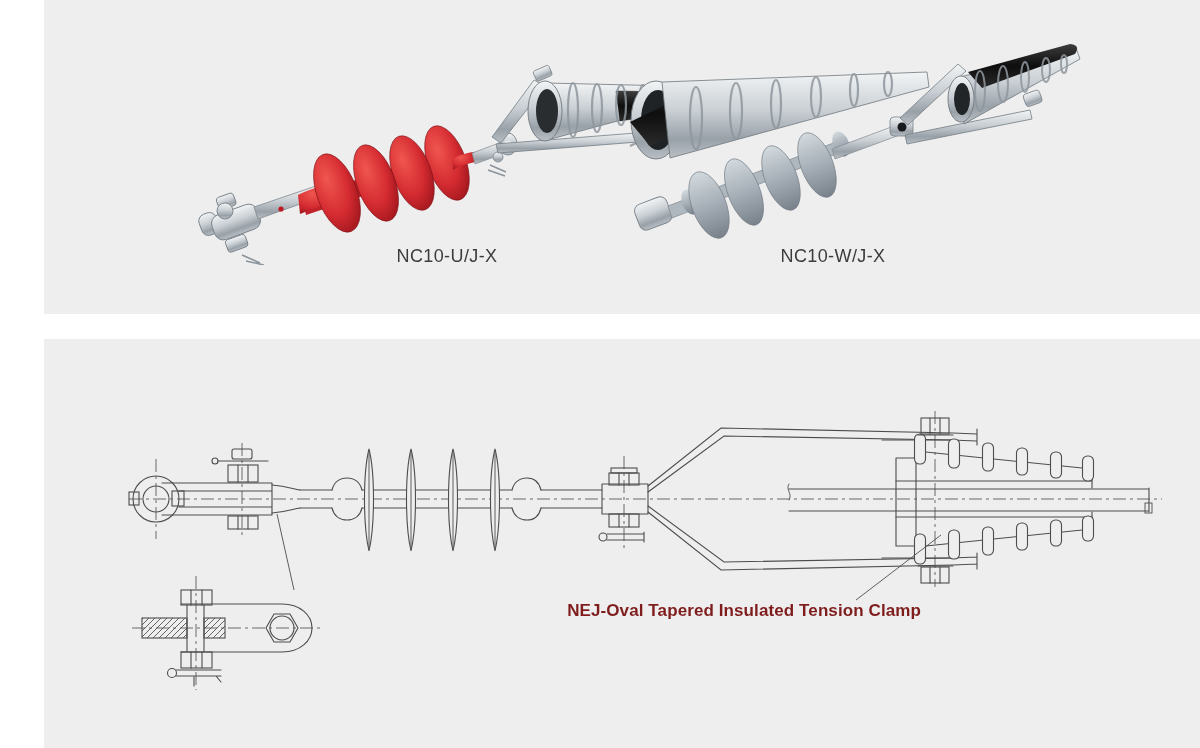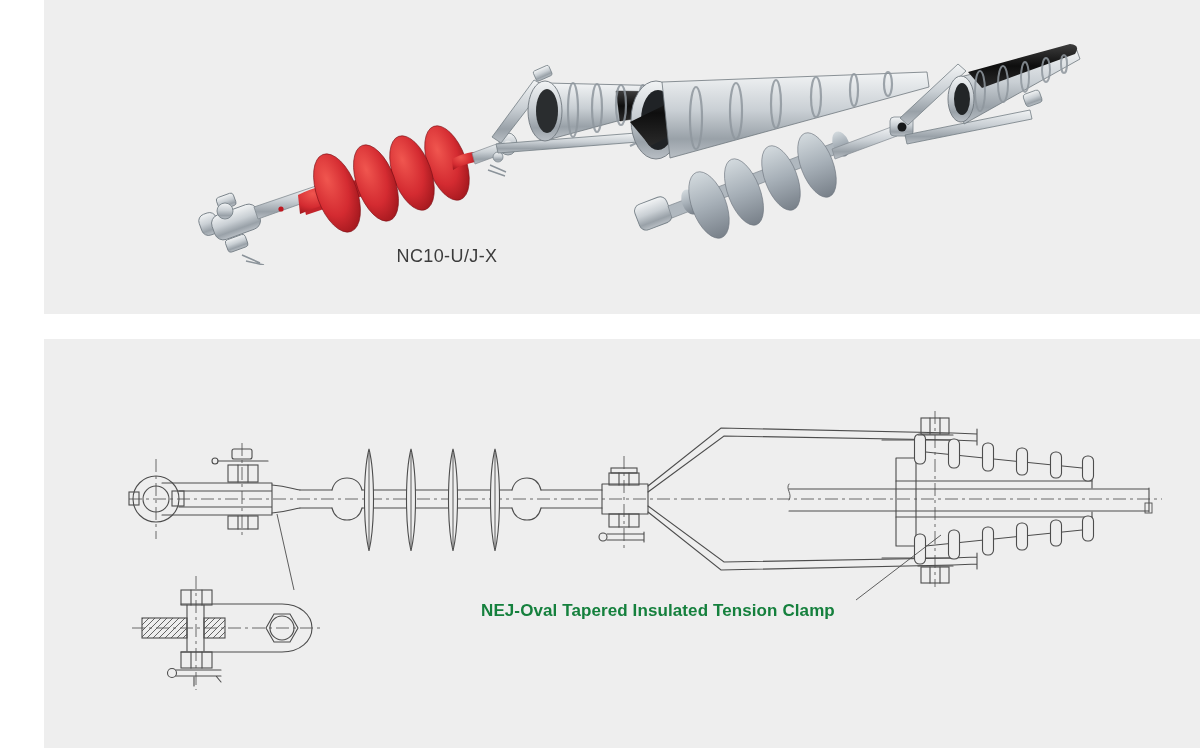--- a/index.html
+++ b/index.html
@@ -5,22 +5,22 @@
   html,body{margin:0;padding:0;background:#ffffff;}
   #stage{position:relative;width:1200px;height:748px;background:#ffffff;overflow:hidden;
          font-family:"Liberation Sans", sans-serif;margin-left:44px;}
   .panel{position:absolute;left:0;width:1200px;background:#eeeeee;}
   #panel-top{top:0;height:314px;}
   #panel-bottom{top:339px;height:409px;}
   .photo-label{position:absolute;top:246px;width:300px;text-align:center;
                font-size:18px;color:#3c3c3c;letter-spacing:.4px;}
   #label-u{left:253px;}
   #label-w{left:639px;}
-  #callout{position:absolute;top:262px;left:437px;width:440px;text-align:left;
-           font-size:17px;font-weight:bold;color:#15803d;letter-spacing:.1px;}
+  #callout{position:absolute;top:262px;left:437px;width:440px;text-align:right;
+           font-size:17px;font-weight:bold;color:#7f1d1d;letter-spacing:.1px;}
   #label-d{position:absolute;top:349px;left:850px;width:300px;text-align:center;
            font-size:18px;color:#3c3c3c;letter-spacing:.4px;}
   svg{position:absolute;display:block;}
   #photo1{left:140px;top:25px;}
   #photo2{left:580px;top:18px;}
   #drawing{left:0;top:0;}
   .dln{stroke:#4d4d4d;stroke-width:1.1;fill:none;stroke-linecap:round;}
   .dthin{stroke:#4d4d4d;stroke-width:0.9;fill:none;}
   .cl{stroke:#5a5a5a;stroke-width:0.9;fill:none;stroke-dasharray:13 4 3 4;}
   .mask{fill:#eeeeee;stroke:#4d4d4d;stroke-width:1.1;}
@@ -157,20 +157,21 @@
             <ellipse cx="422" cy="52" rx="4" ry="12"></ellipse>
           <ellipse cx="440" cy="46" rx="3" ry="9"></ellipse>
         </g>
         <ellipse cx="337" cy="81" rx="13" ry="23" fill="url(#met)" stroke="#6f777e" stroke-width="0.9"></ellipse>
         <ellipse cx="338" cy="81" rx="8" ry="16" fill="#222527"></ellipse>
         <rect x="400" y="74" width="17" height="13" rx="3" fill="url(#met)" stroke="#79838a" stroke-width="0.8" transform="rotate(-20 408 80)"></rect>
       </g>
     </svg>
 
     <div class="photo-label" id="label-u">NC10-U/J-X</div>
+    <div class="photo-label" id="label-w">NC10-W/J-X</div>
   </div>
 
   <div class="panel" id="panel-bottom">
     <svg id="drawing" width="1200" height="409" viewBox="0 0 1200 409">
       <defs>
         <pattern id="hatch" width="6" height="6" patternUnits="userSpaceOnUse">
           <path d="M0 6 L6 0" stroke="#555" stroke-width="0.9"></path>
         </pattern>
       </defs>
 

